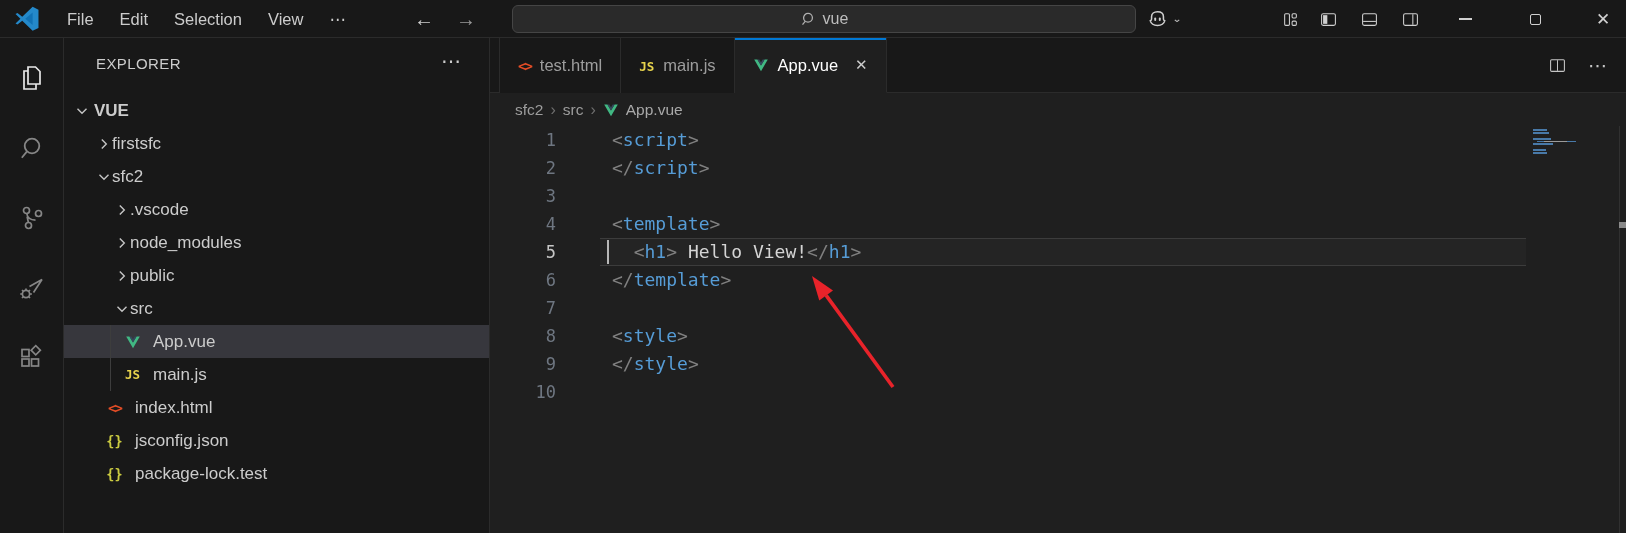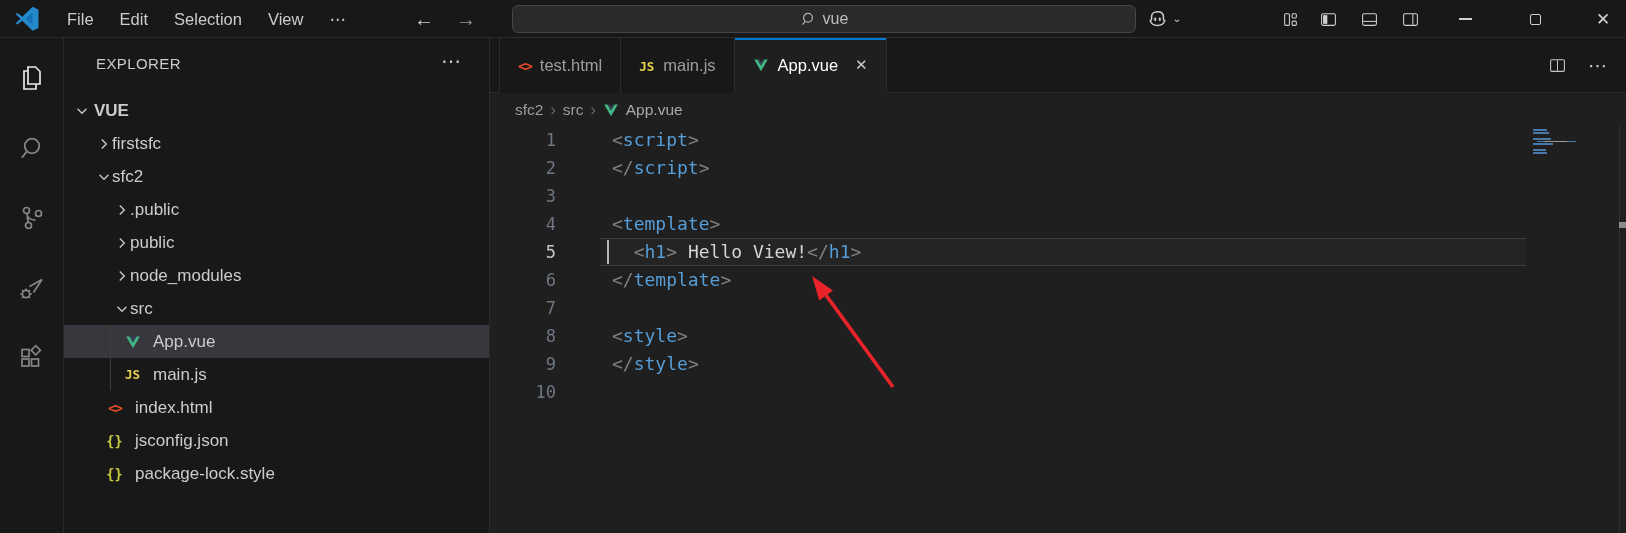--- a/index.html
+++ b/index.html
@@ -236,37 +236,37 @@
               </svg>
             </span>
             <span class="flabel">sfc2</span>
           </div>
           <div class="tree-row" style="padding-left: 50px;">
             <span class="twisty">
               <svg class="block" width="16" height="16" viewBox="0 0 16 16">
                 <path d="M5.8 3.5 10.3 8l-4.5 4.5" fill="none" stroke="currentColor" stroke-width="1.4"></path>
               </svg>
             </span>
-            <span class="flabel">.public</span>
+            <span class="flabel">.vscode</span>
           </div>
           <div class="tree-row" style="padding-left: 50px;">
             <span class="twisty">
               <svg class="block" width="16" height="16" viewBox="0 0 16 16">
                 <path d="M5.8 3.5 10.3 8l-4.5 4.5" fill="none" stroke="currentColor" stroke-width="1.4"></path>
               </svg>
             </span>
+            <span class="flabel">node_modules</span>
+          </div>
+          <div class="tree-row" style="padding-left: 50px;">
+            <span class="twisty">
+              <svg class="block" width="16" height="16" viewBox="0 0 16 16">
+                <path d="M5.8 3.5 10.3 8l-4.5 4.5" fill="none" stroke="currentColor" stroke-width="1.4"></path>
+              </svg>
+            </span>
             <span class="flabel">public</span>
-          </div>
-          <div class="tree-row" style="padding-left: 50px;">
-            <span class="twisty">
-              <svg class="block" width="16" height="16" viewBox="0 0 16 16">
-                <path d="M5.8 3.5 10.3 8l-4.5 4.5" fill="none" stroke="currentColor" stroke-width="1.4"></path>
-              </svg>
-            </span>
-            <span class="flabel">node_modules</span>
           </div>
           <div class="tree-row" style="padding-left: 50px;">
             <span class="twisty">
               <svg class="block" width="16" height="16" viewBox="0 0 16 16">
                 <path d="M3.5 5.8 8 10.3l4.5-4.5" fill="none" stroke="currentColor" stroke-width="1.4"></path>
               </svg>
             </span>
             <span class="flabel">src</span>
           </div>
           <div class="tree-row selected" style="padding-left: 60px;">
@@ -293,21 +293,21 @@
           <div class="tree-row" style="padding-left: 42px;">
             <span class="ficon">
               <span class="fic fic-json">{}</span>
             </span>
             <span class="flabel">jsconfig.json</span>
           </div>
           <div class="tree-row" style="padding-left: 42px;">
             <span class="ficon">
               <span class="fic fic-json">{}</span>
             </span>
-            <span class="flabel">package-lock.style</span>
+            <span class="flabel">package-lock.test</span>
           </div>
           <div class="indent-guide" style="top: 231px; height: 66px;"></div>
         </div>
     </div>
 
     <div class="editor-group">
       <div class="tabbar" id="tab-bar">
         <div class="tab-spacer"></div>
       <div class="tab">
             <span><span class="fic fic-html">&lt;&gt;</span></span>

